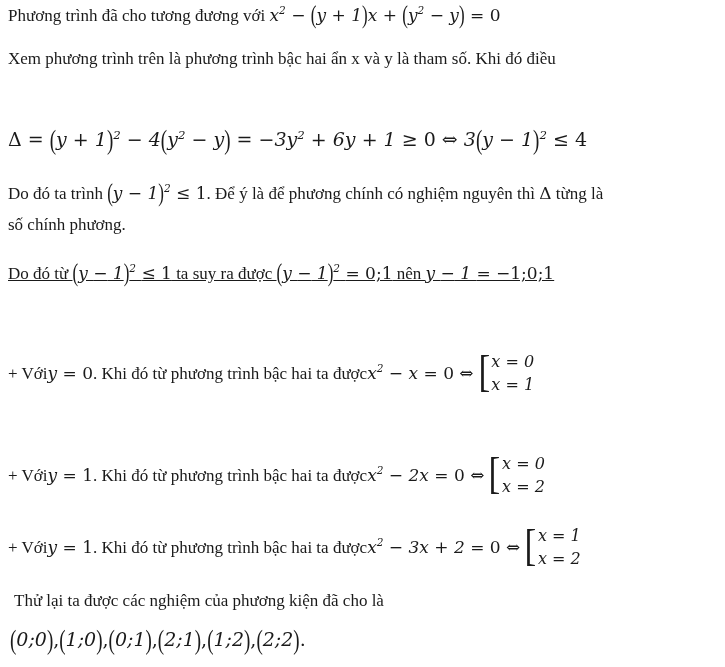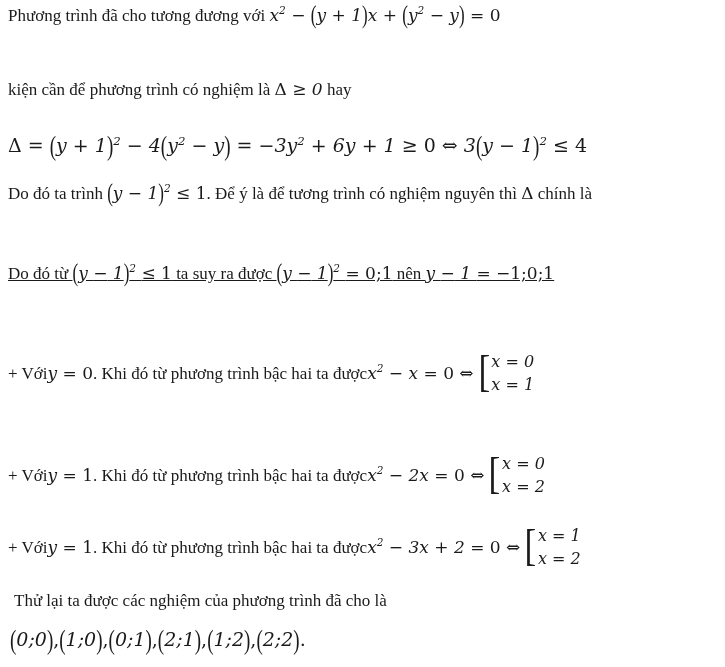--- a/index.html
+++ b/index.html
@@ -94,52 +94,55 @@
 </style>
 </head>
 <body>
 
 <div class="page">
 
   <div class="line" style="top:4px;">
     <span class="txt">Phương trình đã cho tương đương với </span><span class="math">x<sup class="ex">2</sup> <span class="mathup">−</span> <span class="pbig par">(</span>y <span class="mathup">+</span> 1<span class="pbig par">)</span>x <span class="mathup">+</span> <span class="pbig par">(</span>y<sup class="ex">2</sup> <span class="mathup">−</span> y<span class="pbig par">)</span> <span class="mathup">= 0</span></span>
   </div>
 
-
-  <div class="line" style="top:79px;">
-    <span class="txt">kiện cần để phương trình  có nghiệm là </span><span class="math"><span class="mathup">Δ</span> <span class="mathup">≥</span> 0</span><span class="txt"> hay</span>
+  <div class="line" style="top:48px;">
+    <span class="txt">Xem phương trình trên là phương trình bậc hai ẩn x và y là tham số. Khi đó điều</span>
   </div>
 
-  <div class="line disp" style="top:128px;margin-top:6px;">
+
+  <div class="line disp" style="top:128px;">
     <span class="math"><span class="mathup">Δ =</span> <span class="pbig par">(</span>y <span class="mathup">+</span> 1<span class="pbig par">)</span><sup class="ex">2</sup> <span class="mathup">−</span> 4<span class="pbig par">(</span>y<sup class="ex">2</sup> <span class="mathup">−</span> y<span class="pbig par">)</span> <span class="mathup">=</span> <span class="mathup">−</span>3y<sup class="ex">2</sup> <span class="mathup">+</span> 6y <span class="mathup">+</span> 1 <span class="mathup">≥ 0 ⇔</span> 3<span class="pbig par">(</span>y <span class="mathup">−</span> 1<span class="pbig par">)</span><sup class="ex">2</sup> <span class="mathup">≤ 4</span></span>
   </div>
 
   <div class="line" style="top:182px;">
-    <span class="txt">Do đó ta trình </span><span class="math"><span class="pbig par">(</span>y <span class="mathup">−</span> 1<span class="pbig par">)</span><sup class="ex">2</sup> <span class="mathup">≤ 1</span></span><span class="txt">. Để ý là để tương trình có nghiệm nguyên thì </span><span class="math"><span class="mathup">Δ</span></span><span class="txt"> chính là</span>
+    <span class="txt">Do đó ta trình </span><span class="math"><span class="pbig par">(</span>y <span class="mathup">−</span> 1<span class="pbig par">)</span><sup class="ex">2</sup> <span class="mathup">≤ 1</span></span><span class="txt">. Để ý là để phương chính có nghiệm nguyên thì </span><span class="math"><span class="mathup">Δ</span></span><span class="txt"> từng là</span>
   </div>
 
+  <div class="line" style="top:214px;">
+    <span class="txt">số chính phương.</span>
+  </div>
 
   <div class="line" style="top:262px;text-decoration:underline;">
     <span class="txt">Do đó từ </span><span class="math"><span class="pbig par">(</span>y <span class="mathup">−</span> 1<span class="pbig par">)</span><sup class="ex">2</sup> <span class="mathup">≤ 1</span></span><span class="txt"> ta suy ra được </span><span class="math"><span class="pbig par">(</span>y <span class="mathup">−</span> 1<span class="pbig par">)</span><sup class="ex">2</sup> <span class="mathup">= 0;1</span></span><span class="txt"> nên </span><span class="math">y <span class="mathup">−</span> 1 <span class="mathup">= −1;0;1</span></span>
   </div>
 
 
   <div class="line" style="top:350px;">
     <span class="inlineblk txt">+ Với </span><span class="inlineblk math">y <span class="mathup">= 0</span></span><span class="inlineblk txt">. Khi đó từ phương trình bậc hai ta được </span><span class="inlineblk math">x<sup class="ex">2</sup> <span class="mathup">−</span> x <span class="mathup">= 0 ⇔</span></span><span class="case"><span class="bracket">[</span><span class="rows"><div class="math">x = 0</div><div class="math">x = 1</div></span></span>
   </div>
 
   <div class="line" style="top:452px;">
     <span class="inlineblk txt">+ Với </span><span class="inlineblk math">y <span class="mathup">= 1</span></span><span class="inlineblk txt">. Khi đó từ phương trình bậc hai ta được </span><span class="inlineblk math">x<sup class="ex">2</sup> <span class="mathup">−</span> 2x <span class="mathup">= 0 ⇔</span></span><span class="case"><span class="bracket">[</span><span class="rows"><div class="math">x = 0</div><div class="math">x = 2</div></span></span>
   </div>
 
   <div class="line" style="top:524px;">
     <span class="inlineblk txt">+ Với </span><span class="inlineblk math">y <span class="mathup">= 1</span></span><span class="inlineblk txt">. Khi đó từ phương trình bậc hai ta được </span><span class="inlineblk math">x<sup class="ex">2</sup> <span class="mathup">−</span> 3x <span class="mathup">+</span> 2 <span class="mathup">= 0 ⇔</span></span><span class="case"><span class="bracket">[</span><span class="rows"><div class="math">x = 1</div><div class="math">x = 2</div></span></span>
   </div>
 
   <div class="line" style="top:590px; left:14px;">
-    <span class="txt">Thử lại ta được các nghiệm của phương trình đã cho là</span>
+    <span class="txt">Thử lại ta được các nghiệm của phương kiện đã cho là</span>
   </div>
 
   <div class="line disp" style="top:628px; left:10px;">
     <span class="math"><span class="pbig par">(</span>0;0<span class="pbig par">)</span><span class="mathup">,</span><span class="pbig par">(</span>1;0<span class="pbig par">)</span><span class="mathup">,</span><span class="pbig par">(</span>0;1<span class="pbig par">)</span><span class="mathup">,</span><span class="pbig par">(</span>2;1<span class="pbig par">)</span><span class="mathup">,</span><span class="pbig par">(</span>1;2<span class="pbig par">)</span><span class="mathup">,</span><span class="pbig par">(</span>2;2<span class="pbig par">)</span><span class="mathup">.</span></span>
   </div>
 
 </div>
 
 </body></html>

